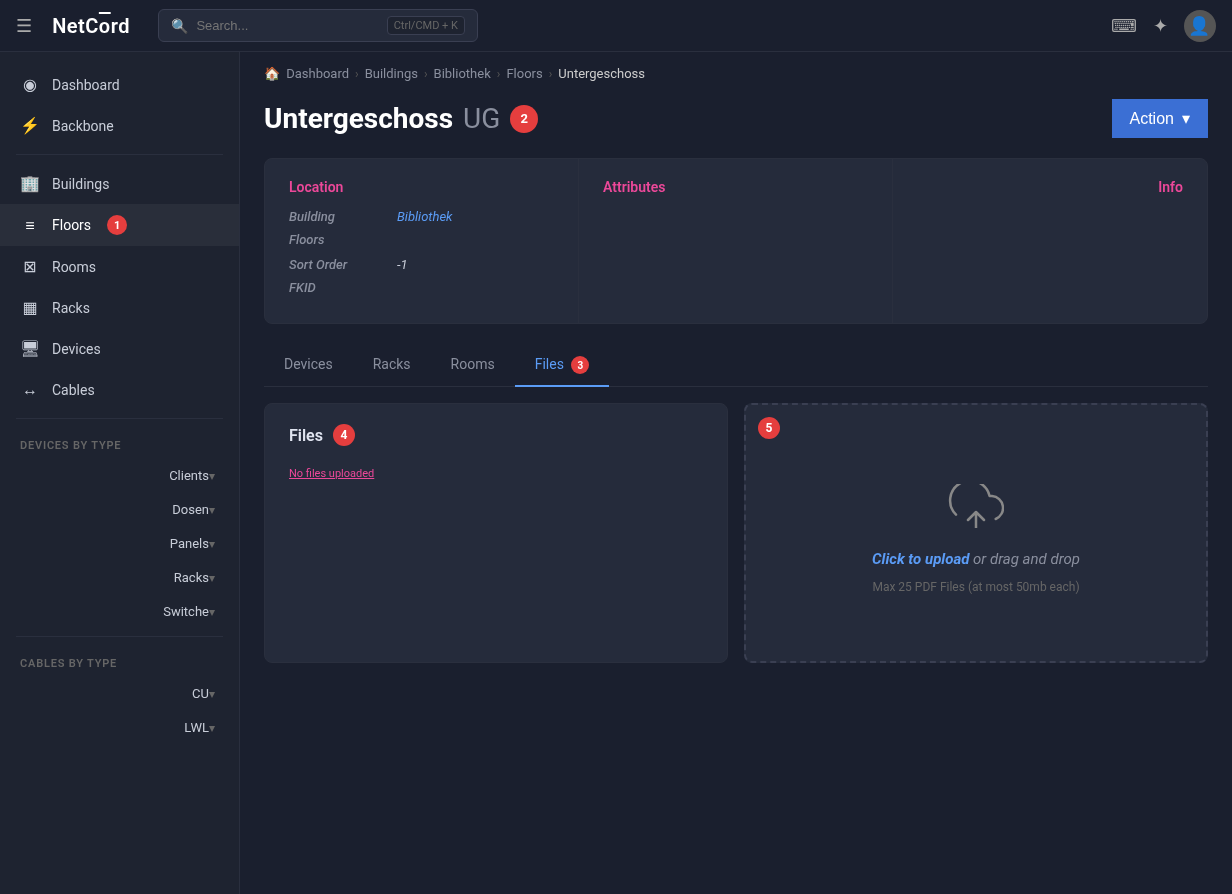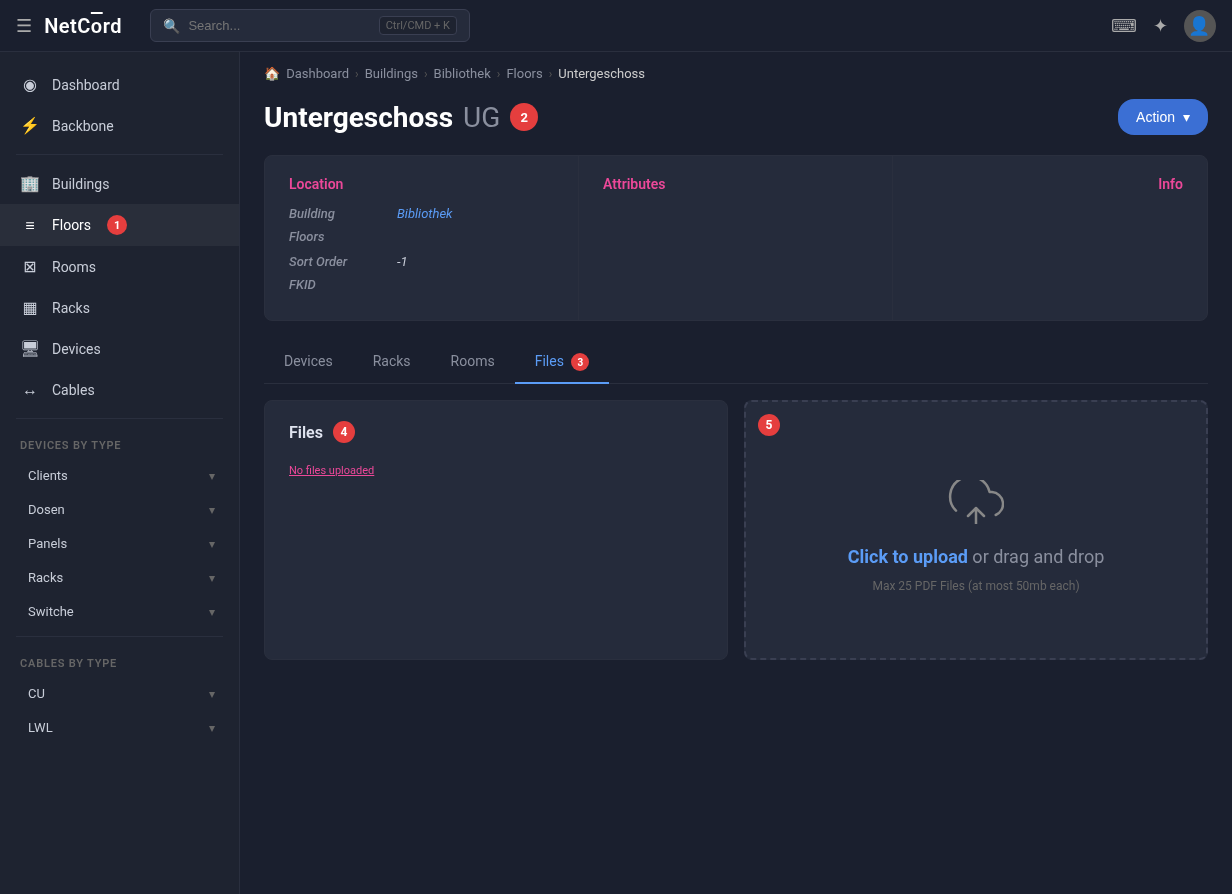--- a/index.html
+++ b/index.html
@@ -22,21 +22,21 @@
       padding: 0 16px;
       gap: 12px;
       border-bottom: 1px solid #2a2f3e;
       flex-shrink: 0;
     }
     .topnav-logo {
       color: #fff;
       font-size: 20px;
       font-weight: 600;
       letter-spacing: 0.5px;
-      margin-left: 0;
+      margin-left: 8px;
       white-space: nowrap;
     }
     .topnav-logo span {
       text-decoration: overline;
     }
     .hamburger-icon {
       color: #aaa;
       font-size: 18px;
       cursor: pointer;
     }
@@ -158,21 +158,21 @@
     .sidebar-expandable {
       display: flex;
       align-items: center;
       padding: 9px 16px;
       cursor: pointer;
       font-size: 13px;
       color: #c8cdd8;
       border-radius: 4px;
       margin: 1px 8px;
     }
-    .sidebar-expandable .expand-label { flex: 1; padding-left: 4px; }
+    .sidebar-expandable .expand-label { flex: 1; padding-left: 4px; text-align: right; }
     .sidebar-expandable .chevron { color: #666; font-size: 12px; }
 
     
     .main {
       flex: 1;
       overflow-y: auto;
       background: #1a1f2e;
       padding: 0;
     }
     .breadcrumb {
@@ -221,23 +221,23 @@
       font-size: 13px;
       display: flex;
       align-items: center;
       justify-content: center;
       font-weight: 700;
     }
     .action-button {
       background: #3b6fd4;
       color: #fff;
       border: none;
-      border-radius: 16px;
+      border-radius: 0;
       padding: 10px 18px;
-      font-size: 14px;
+      font-size: 16px;
       cursor: pointer;
       display: flex;
       align-items: center;
       gap: 8px;
       font-weight: 500;
     }
 
     
     .info-panels {
       display: grid;
@@ -369,22 +369,23 @@
       justify-content: center;
       min-height: 260px;
       cursor: pointer;
       gap: 12px;
     }
     .upload-icon {
       font-size: 40px;
       color: #666;
     }
     .upload-text {
-      font-size: 18px;
+      font-size: 15px;
       color: #8a8f9e;
+      font-style: italic;
     }
     .upload-text strong {
       color: #5b9cf6;
     }
     .upload-subtext {
       font-size: 12px;
       color: #666;
     }
 
     

